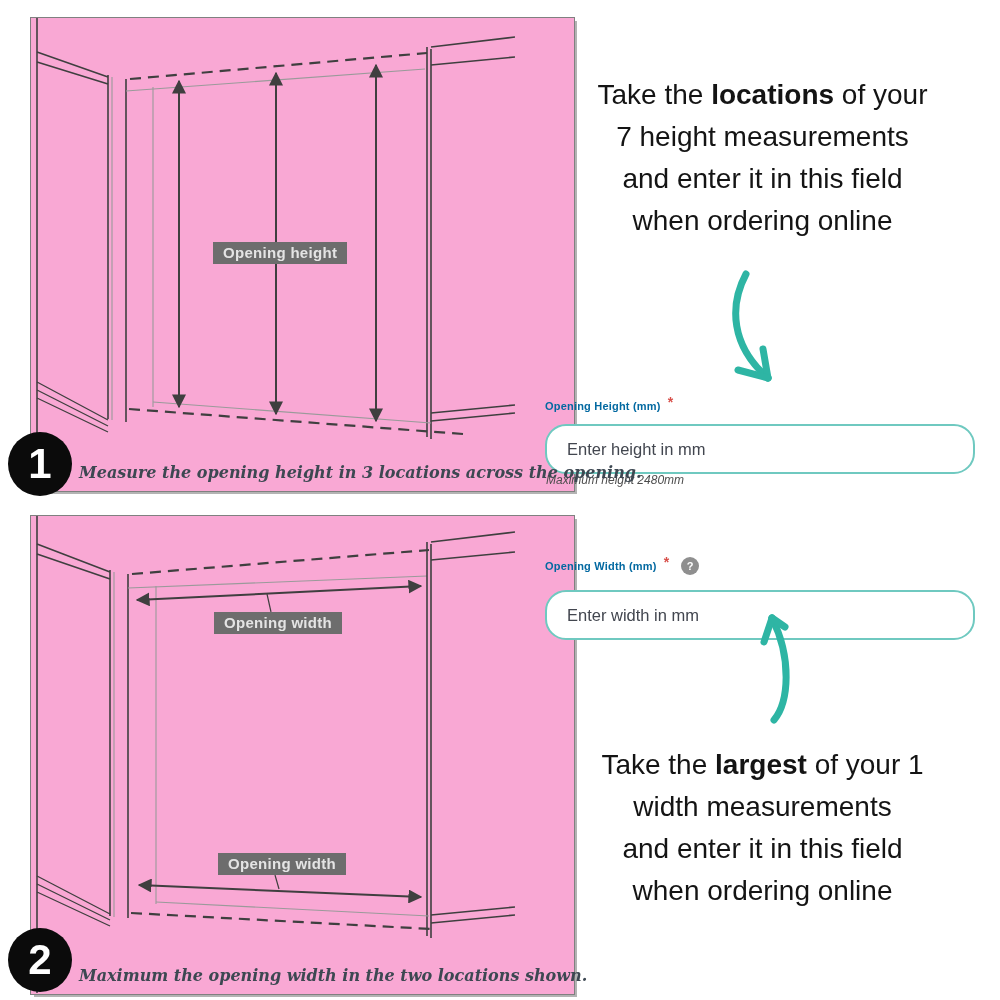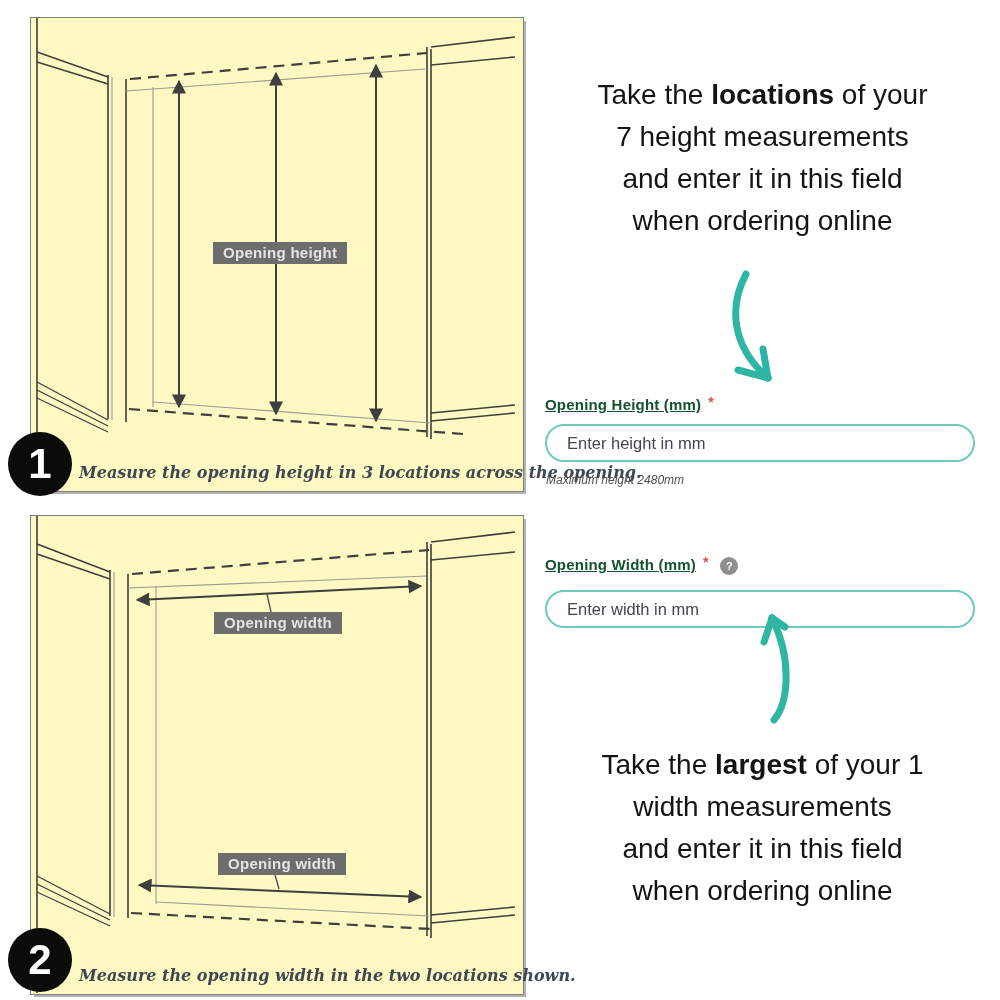--- a/index.html
+++ b/index.html
@@ -1,22 +1,22 @@
 <!DOCTYPE html>
 <html style="--accent-teal: #2eb5a4; --input-border: #6fc9c0; --required-red: #d8504a; --label-bg: #6d6d6d; --label-text: #e4e4e4; --line-dark: #3f3f3f; --line-light: #9a9a9a; --caption-color: #3d4852;"><head>
 <meta charset="utf-8">
 <style>
   * { box-sizing: border-box; margin: 0; padding: 0; }
   html,body { width:1000px; height:1000px; background:#fff; font-family:"Liberation Sans", sans-serif; }
   body { position:relative; overflow:hidden; }
 
   
   .panel {
-    position:absolute; left:30px; width:494px;
-    border:1.5px solid #808080; background:#fef9c3;
+    position:absolute; left:30px; width:545px;
+    border:1.5px solid #808080; background:#f9a8d4;
     box-shadow:3px 3px 0 -1px #b3b3b3;
     padding-left:20px;
   }
   #panel1 { top:17px;  height:475px; }
   #panel2 { top:505px; height:480px;margin-top:10px; }
   .panel svg { position:absolute; left:0; top:0; }
 
   .ln-d    { stroke:var(--line-dark,#3f3f3f); stroke-width:1.6; fill:none; }
   .ln-l    { stroke:var(--line-light,#9a9a9a); stroke-width:1.1; fill:none; }
   .ln-dash { stroke:var(--line-dark,#3f3f3f); stroke-width:2.2; fill:none; stroke-dasharray:11 7; }
@@ -53,30 +53,30 @@
   .instruction b { font-weight:bold; }
 
   .teal-arrow { position:absolute; }
   .teal-arrow path { stroke:var(--accent-teal,#2eb5a4); stroke-width:7; stroke-linecap:round; stroke-linejoin:round; fill:none; }
   #arrow-down { left:722px; top:266px; }
   #arrow-up   { left:752px; top:608px; }
 
   .field-label-row { position:absolute; left:545px; white-space:nowrap; }
   #height-label-row { top:394px; }
   #width-label-row  { top:526px;margin-top:28px; }
-  .field-label { font-size:15px; font-weight:bold; color:#14532d; letter-spacing:.2px;text-decoration:underline; }
+  .field-label { font-size:11px; font-weight:bold; color:#0369a1; letter-spacing:.2px; }
   .req { color:var(--required-red,#d8504a); font-size:14px; font-weight:bold; margin-left:7px; vertical-align:3px; }
   .help-icon {
     display:inline-block; width:18px; height:18px; border-radius:50%;
     background:#8f8f8f; color:#fff; font-size:11px; font-weight:bold;
     text-align:center; line-height:18px; margin-left:12px; vertical-align:0px;
     cursor:pointer;
   }
   .field-input {
-    position:absolute; left:545px; width:430px; height:38px;
+    position:absolute; left:545px; width:430px; height:50px;
     border:2px solid var(--input-border,#7accc4); border-radius:21px;
     padding:0 20px; font-size:16.5px; color:#30343c; background:#fff; outline:none;
     font-family:"Liberation Sans", sans-serif;
   }
   .field-input::placeholder { color:#42464f; opacity:1; }
   #height-input { top:424px; }
   #width-input  { top:551px;margin-top:39px; }
   .helper-text { position:absolute; left:546px; top:473px; font-size:12px; color:#4d4d4d;font-style:italic; }
 </style>
 </head>
@@ -135,21 +135,21 @@
     <path class="skirt" d="M6,360 L79,398 M6,368 L79,404 M6,376 L79,410"></path>
     <g>
       <line class="arrow-line" x1="106" y1="84" x2="390" y2="70" marker-start="url(#mk2)" marker-end="url(#mk2)"></line>
       <line class="arrow-line" x1="108" y1="369" x2="390" y2="381" marker-start="url(#mk2)" marker-end="url(#mk2)"></line>
     </g>
     <path class="ptr" d="M236,78 L240,96"></path>
     <path class="ptr" d="M244,359 L248,373"></path>
   </svg>
   <div class="measure-label" style="left:183px; top:96px;">Opening width</div>
   <div class="measure-label" style="left:187px; top:337px;">Opening width</div>
-  <div class="caption">Measure the opening width in the two locations shown.</div>
+  <div class="caption">Maximum the opening width in the two locations shown.</div>
 </div>
 <div class="step-badge" id="badge2">2</div>
 
 <p class="instruction" id="instr-height"><span>Take the </span><b>locations</b><span> of your
 7 height measurements
 and enter it in this field
 when ordering online</span></p>
 
 <svg class="teal-arrow" id="arrow-down" width="72" height="124" viewBox="0 0 72 124">
   <path d="M24,8 C7,40 9,80 46,112"></path>

